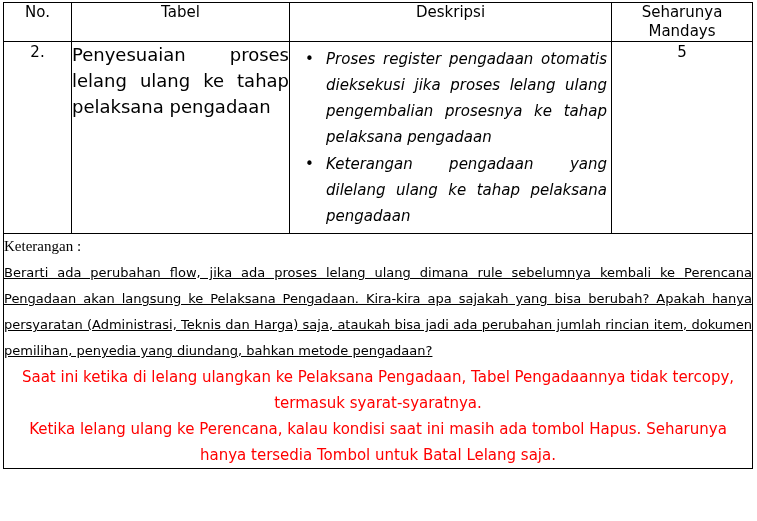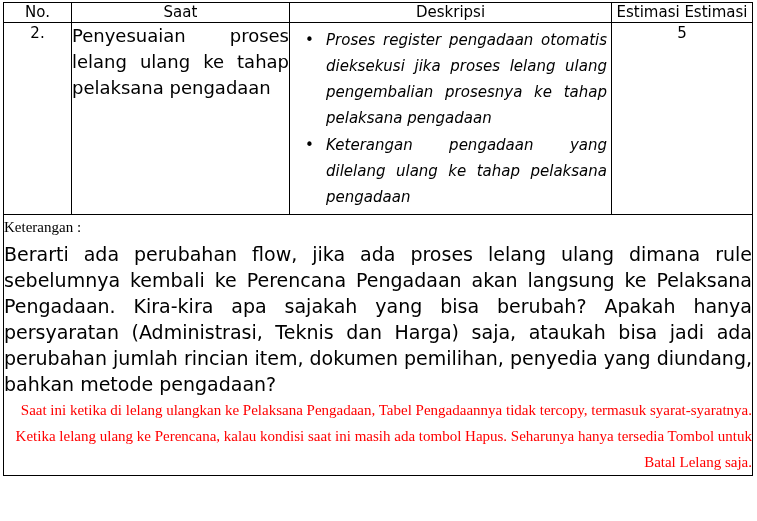--- a/index.html
+++ b/index.html
@@ -94,52 +94,52 @@
   .cell-notes {
     padding: 6px 8px 8px 8px;
   }
   .notes-title {
     font-size: 15px;
     line-height: 24px;
     margin: 0 0 2px 0;
     font-family: Liberation Serif, serif;
   }
   .notes-p {
-    font-size: 19px;
+    font-size: 13px;
     line-height: 26px;
     margin: 0;
     text-align: justify;
     text-align-last: left;
+    text-decoration: underline;
   }
   .notes-red {
     color: #ff0000;
     font-size: 15px;
     line-height: 26px;
     margin: 0;
-    text-align: right;
-    font-family: Liberation Serif, serif;
+    text-align: center;
   }
 </style>
 </head>
 <body>
 
 <div class="sheet">
   <table class="doc">
     <colgroup>
       <col class="col-no">
       <col class="col-item">
       <col class="col-desk">
       <col class="col-est">
     </colgroup>
     <tbody>
       <tr>
         <th class="hdr">No.</th>
-        <th class="hdr">Saat</th>
+        <th class="hdr">Tabel</th>
         <th class="hdr">Deskripsi</th>
-        <th class="hdr">Estimasi Estimasi</th>
+        <th class="hdr">Seharunya Mandays</th>
       </tr>
       <tr>
         <td class="cell-no">2.</td>
         <td class="cell-item">Penyesuaian proses lelang ulang ke tahap pelaksana pengadaan</td>
         <td class="cell-desk">
           <ul class="bullets">
             <li>Proses register pengadaan otomatis dieksekusi jika proses lelang ulang pengembalian prosesnya ke tahap pelaksana pengadaan</li>
             <li>Keterangan pengadaan yang dilelang ulang ke tahap pelaksana pengadaan</li>
           </ul>
         </td>

